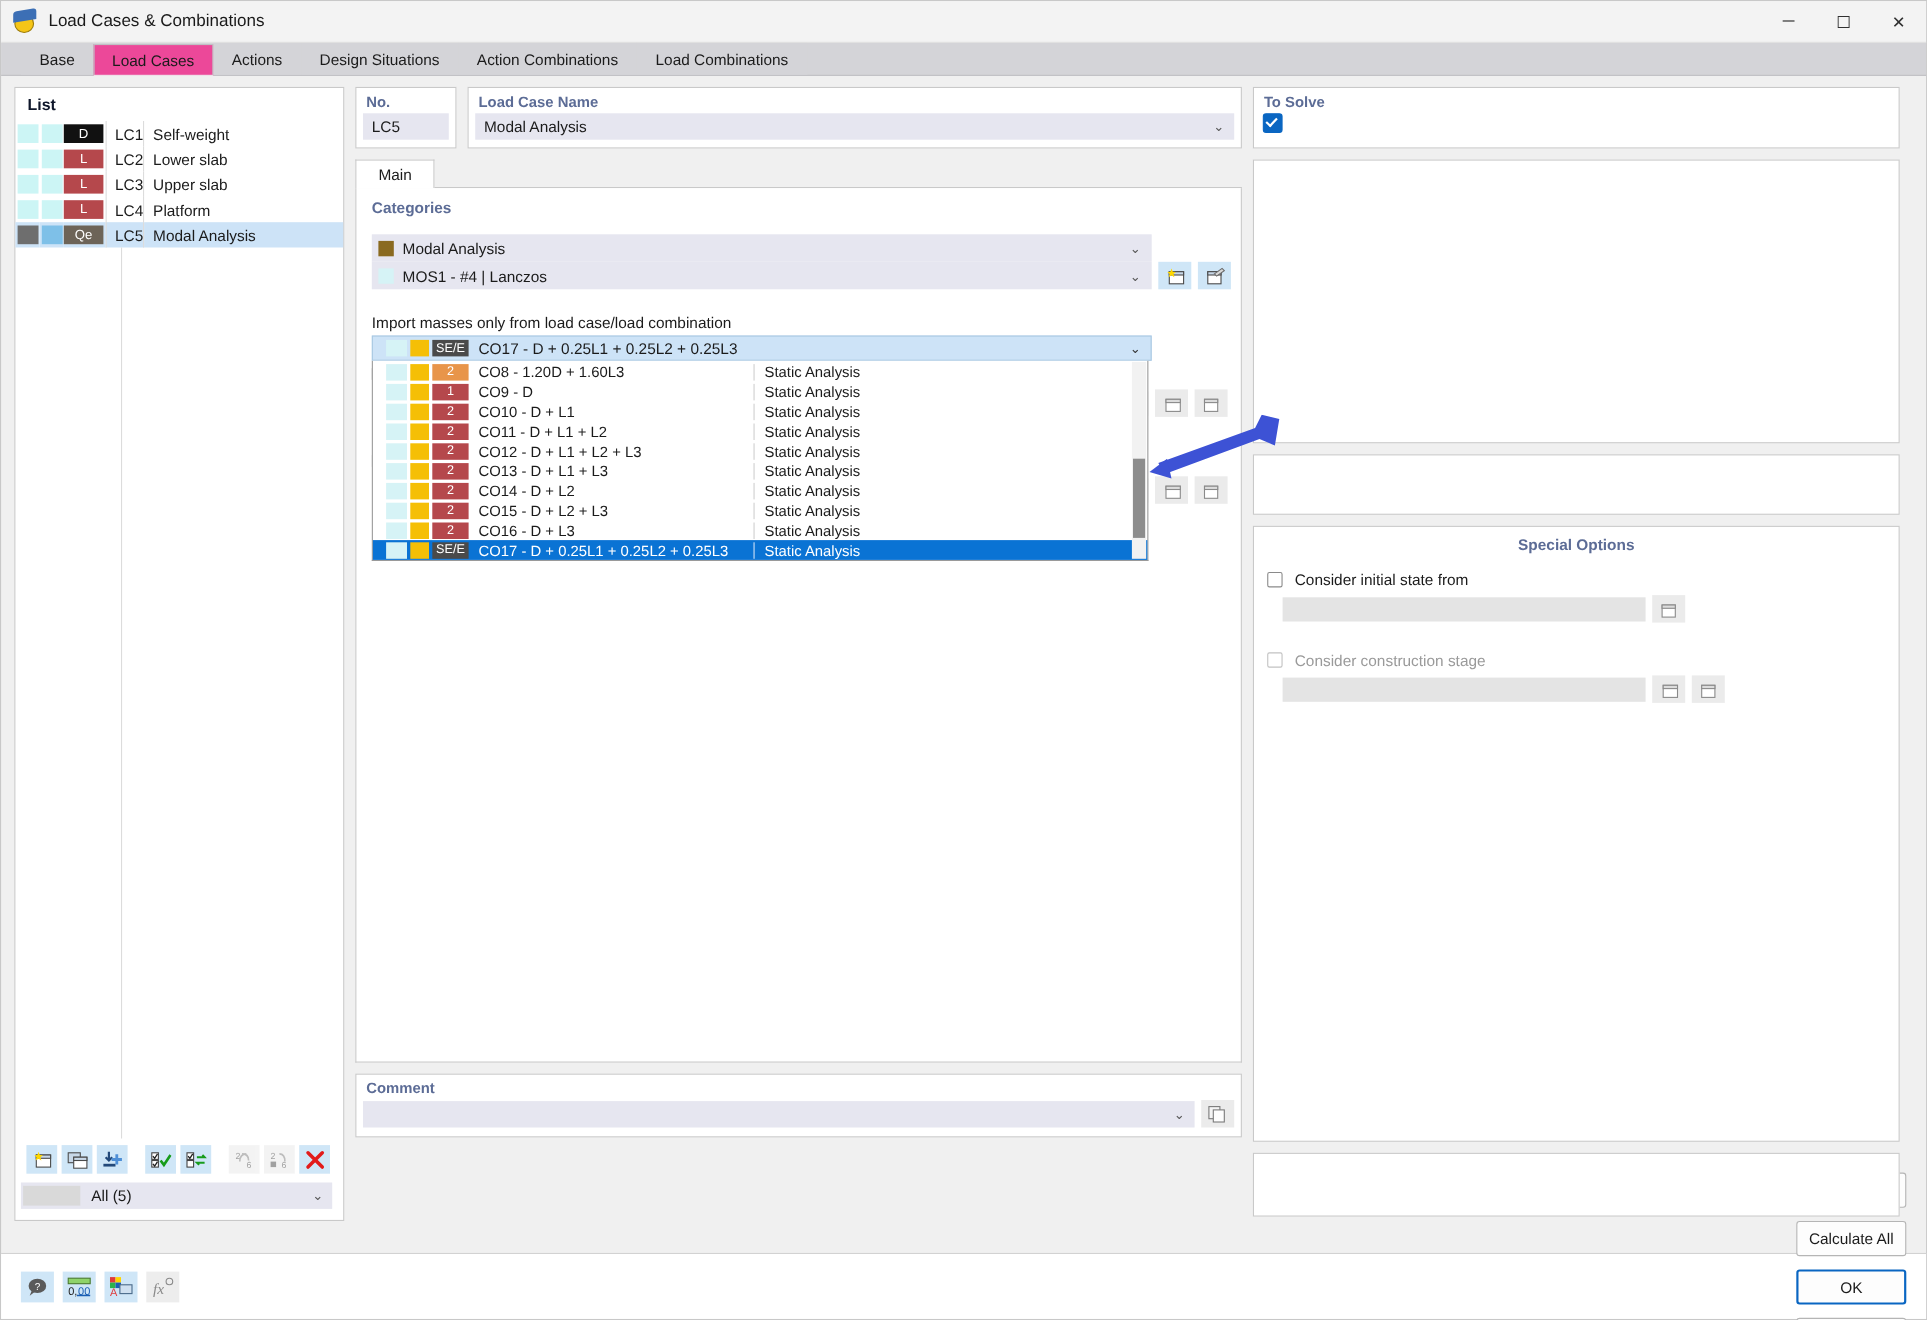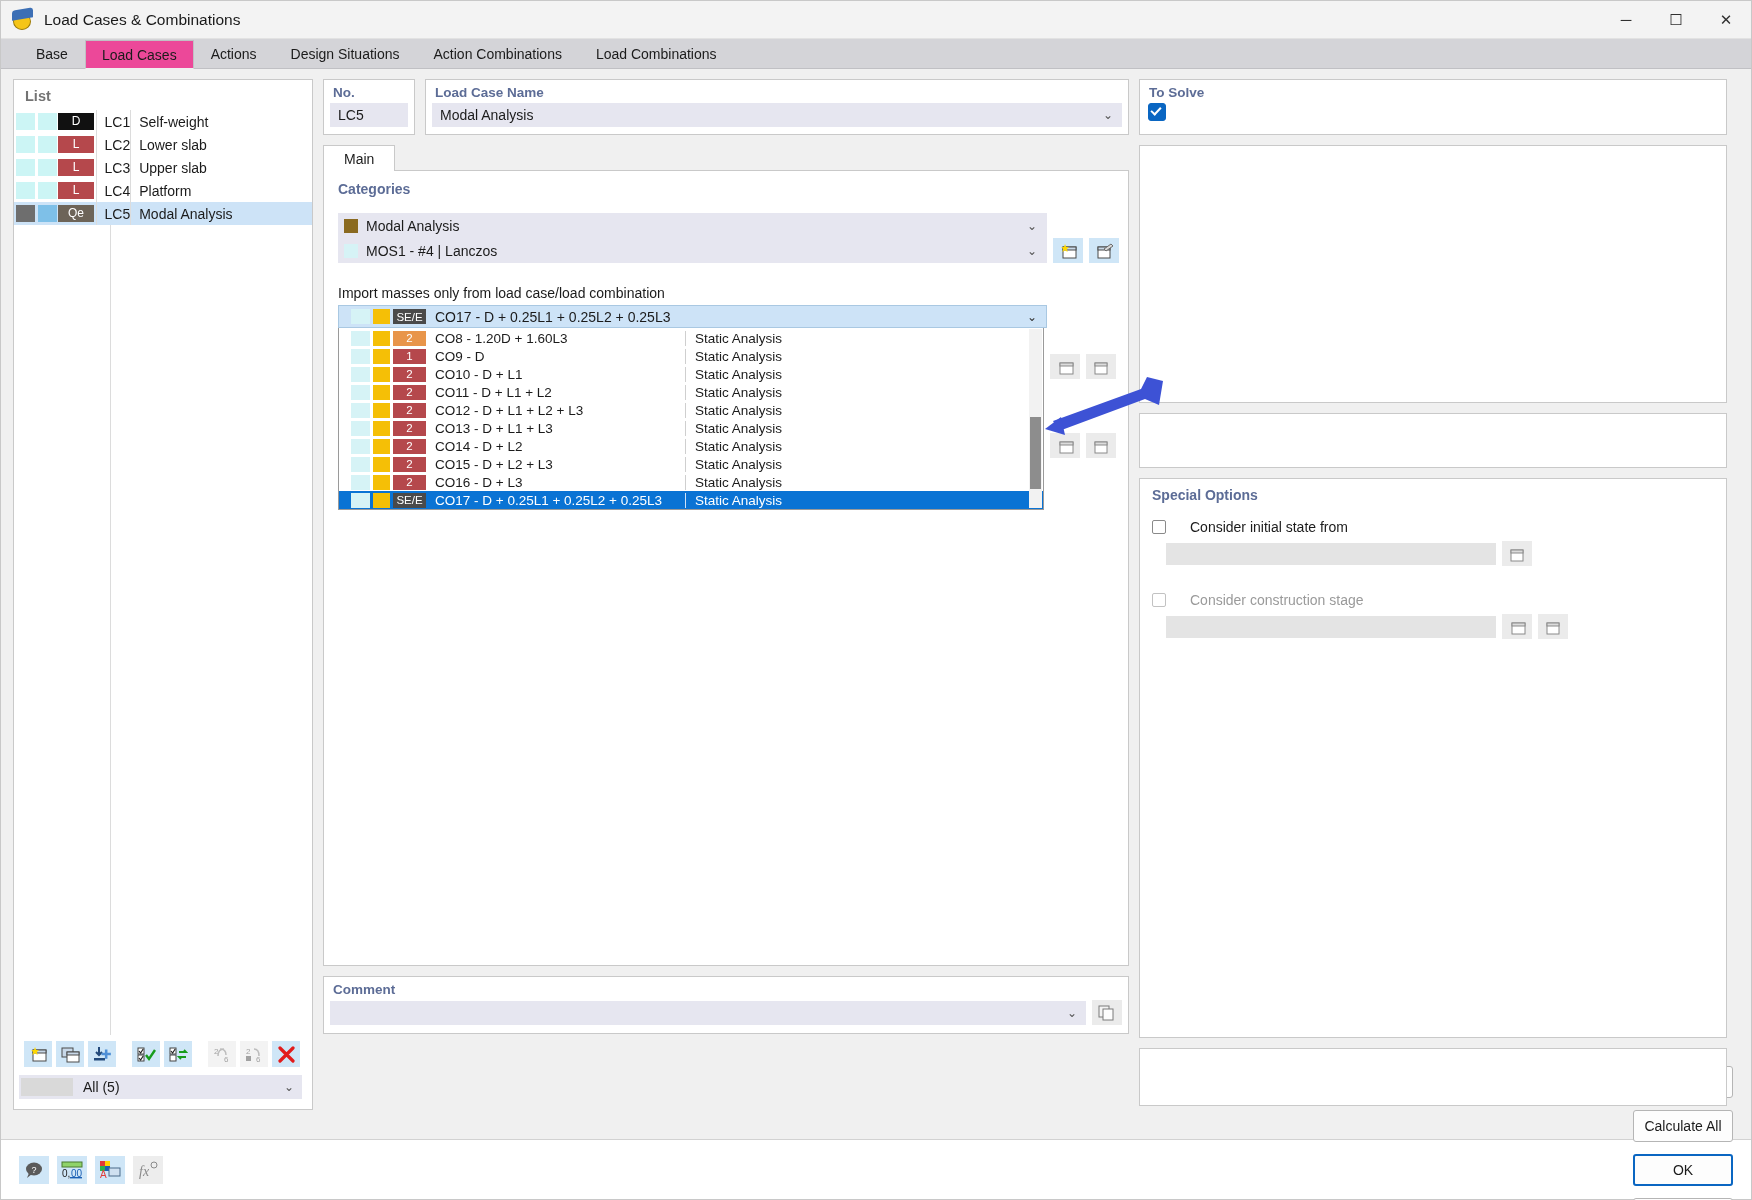--- a/index.html
+++ b/index.html
@@ -64,21 +64,21 @@
   
   .content { flex:1; display:flex; padding:10px 12px 0 12px; gap:10px; position:relative; }
 
   
   .left-panel {
     width:300px; background:#fff; border:1px solid #c9c9c9;
     display:flex; flex-direction:column;
     height:1031px;
   }
   .panel-head {
-    color:#737373; font-weight:bold; font-size:14.5px;
+    color:#0f172a; font-weight:bold; font-size:14.5px;
     padding:8px 11px 6px 11px;
   }
   .lc-table { width:100%; border-collapse:collapse; }
   .lc-row { height:23px; cursor:default; }
   .lc-row.selected { background:#cde3f7; }
   .lc-row td { padding:0; vertical-align:middle; font-size:14px; }
   .sw { width:22px; }
   .sw i { display:block; width:19px; height:17px; margin:1px auto; }
   .tagcell { width:38px; }
   .tag {
@@ -167,21 +167,21 @@
     display:flex; align-items:center; justify-content:center;
   }
   .dd-name { margin-left:9px; width:250px; }
   .dd-type { border-left:1px solid #cfcfcf; padding-left:9px; }
   .dd-item.sel .dd-type { border-left:1px solid #cfe2f7; }
   .dd-scroll {
     position:absolute; right:1px; top:1px; width:13px; bottom:1px; background:#f2f2f2;
   }
   .dd-thumb { position:absolute; right:1px; top:88px; width:11px; height:72px; background:#8d8d8d; }
 
-  .chk-row { display:flex; align-items:center; gap:24px; font-size:14px; margin-top:4px; }
+  .chk-row { display:flex; align-items:center; gap:11px; font-size:14px; margin-top:4px; }
   .chk { width:14px; height:14px; border:1px solid #8a8a8a; background:#fff; border-radius:2px; flex:0 0 14px; }
   .chk.on { background:#0a66c2; border-color:#0a66c2; position:relative; }
   .chk.on:after {
     content:""; position:absolute; left:4px; top:1px; width:4px; height:8px;
     border:solid #fff; border-width:0 2px 2px 0; transform:rotate(43deg);
   }
   .chk.dis { border-color:#c2c2c2; }
   .dis-text { color:#9a9a9a; }
   .grayfield { height:22px; background:#e4e4e4; flex:1; }
   .indent-row { display:flex; align-items:center; margin:6px 0 0 22px; gap:0; }
@@ -596,21 +596,21 @@
       <div class="rbox solve">
         <div class="box-label">To Solve</div>
         <div style="padding-left:8px;">
           <span class="chk on" style="width:18px;height:18px;border-radius:3px;display:inline-block;"></span>
         </div>
       </div>
       <div class="rbox blank1"></div>
       <div class="rbox blank2"></div>
       <div class="rbox special">
         <div class="sp-inner">
-          <div class="sec-title" style="margin-bottom:16px;">Special Options</div>
+          <div class="sec-title" style="margin-bottom:16px;text-align:center;">Special Options</div>
 
           <div class="chk-row">
             <span class="chk"></span>
             <span>Consider initial state from</span>
           </div>
           <div class="indent-row" style="margin-left:14px;">
             <div class="grayfield" style="max-width:330px;"></div>
             <div class="minibtn dis">
               <svg width="19" height="16" viewBox="0 0 19 16">
                   <rect x="3" y="4" width="12" height="11" fill="#fff" stroke="#8a8a8a"></rect>

